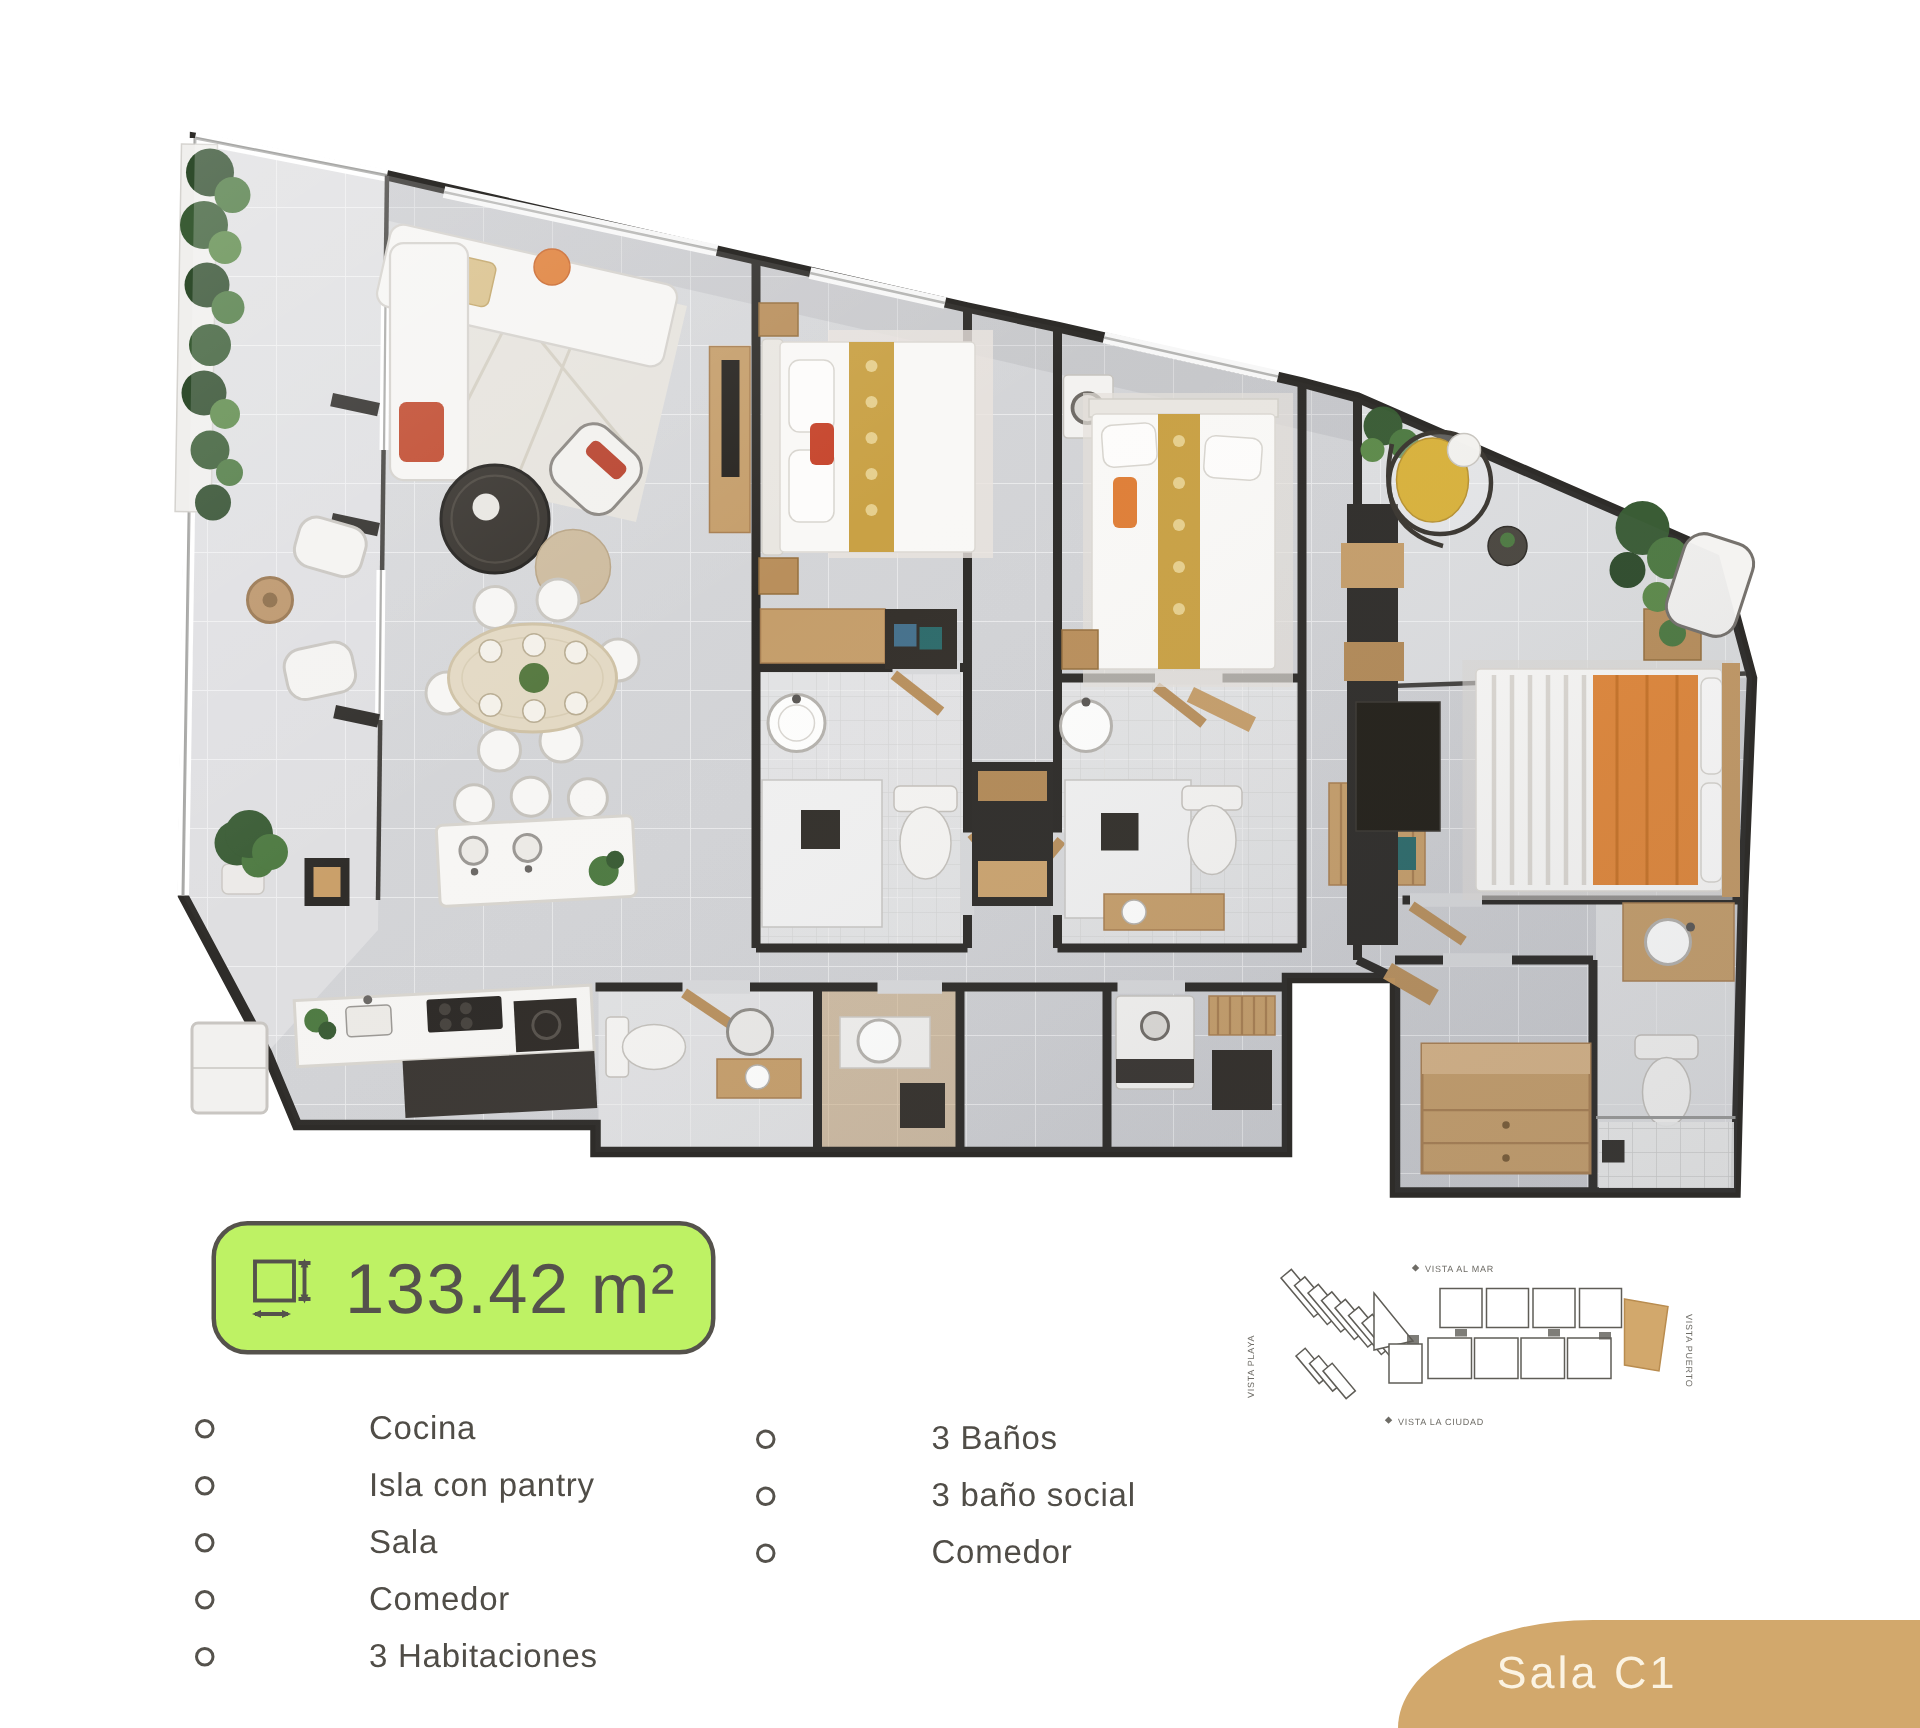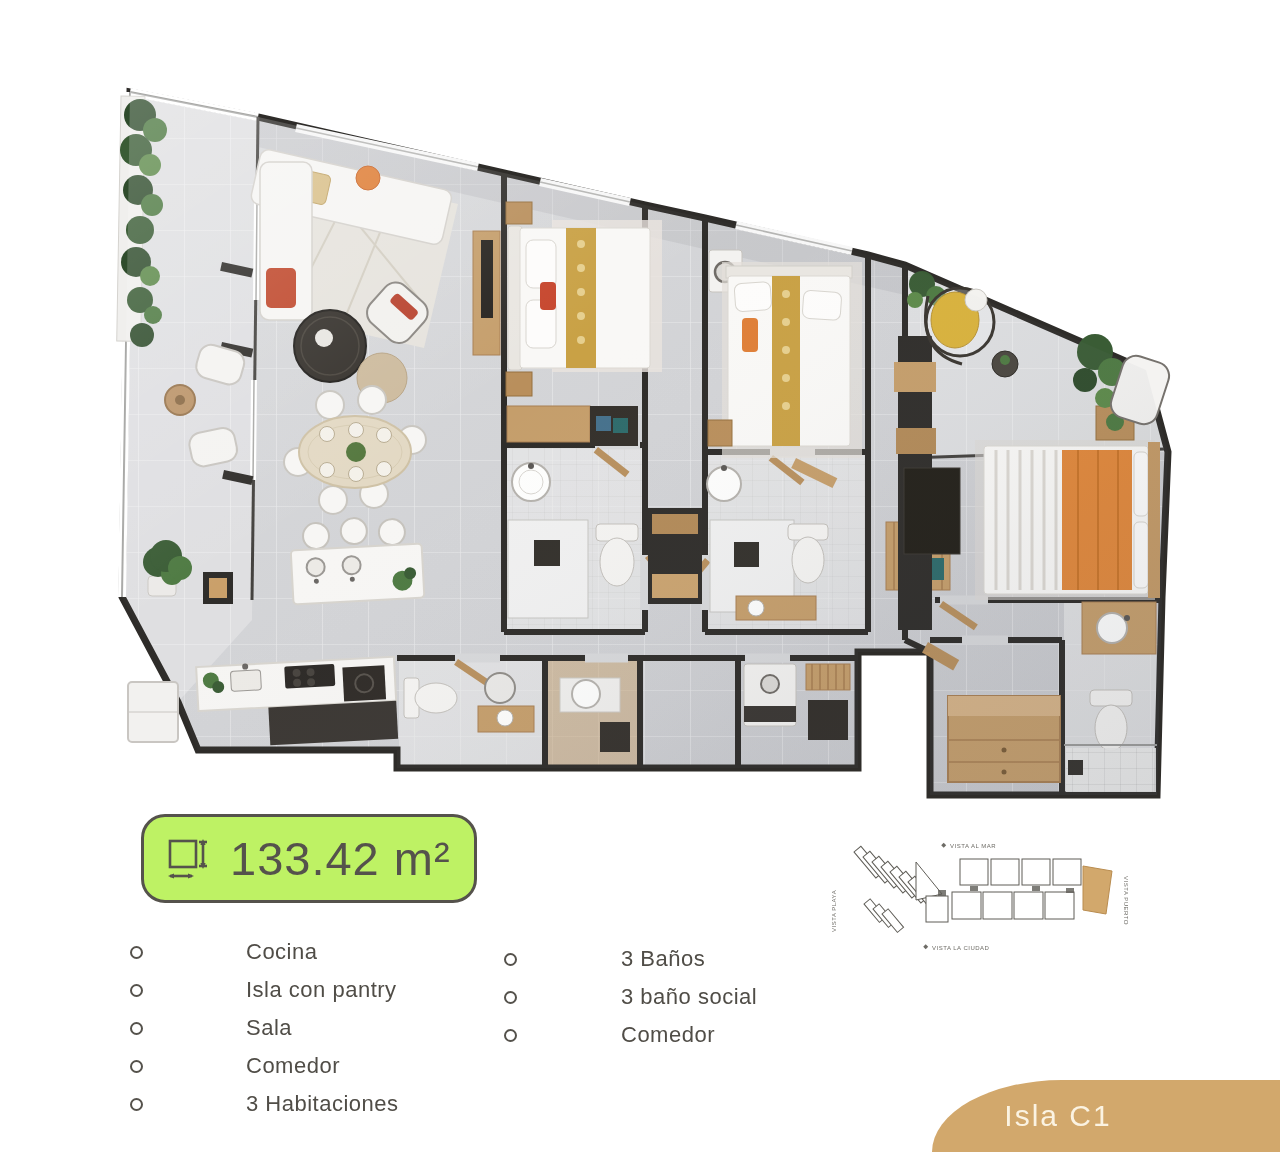--- a/index.html
+++ b/index.html
@@ -491,16 +491,16 @@
       <rect x="122" y="5.5" width="3.5" height="3.5" transform="rotate(45 123.7 7.2)"></rect>
       <text x="130" y="10">VISTA AL MAR</text>
       <rect x="104" y="107" width="3.5" height="3.5" transform="rotate(45 105.7 108.7)"></rect>
       <text x="112" y="112">VISTA LA CIUDAD</text>
       <text transform="rotate(-90 16 94)" x="16" y="94">VISTA PLAYA</text>
       <text transform="rotate(90 304 38)" x="304" y="38">VISTA PUERTO</text>
     </g>
   </svg>
 
   <div class="ribbon">
-    <span>Isla C1</span>
+    <span>Sala C1</span>
   </div>
 
 </div>
 
 </body></html>

